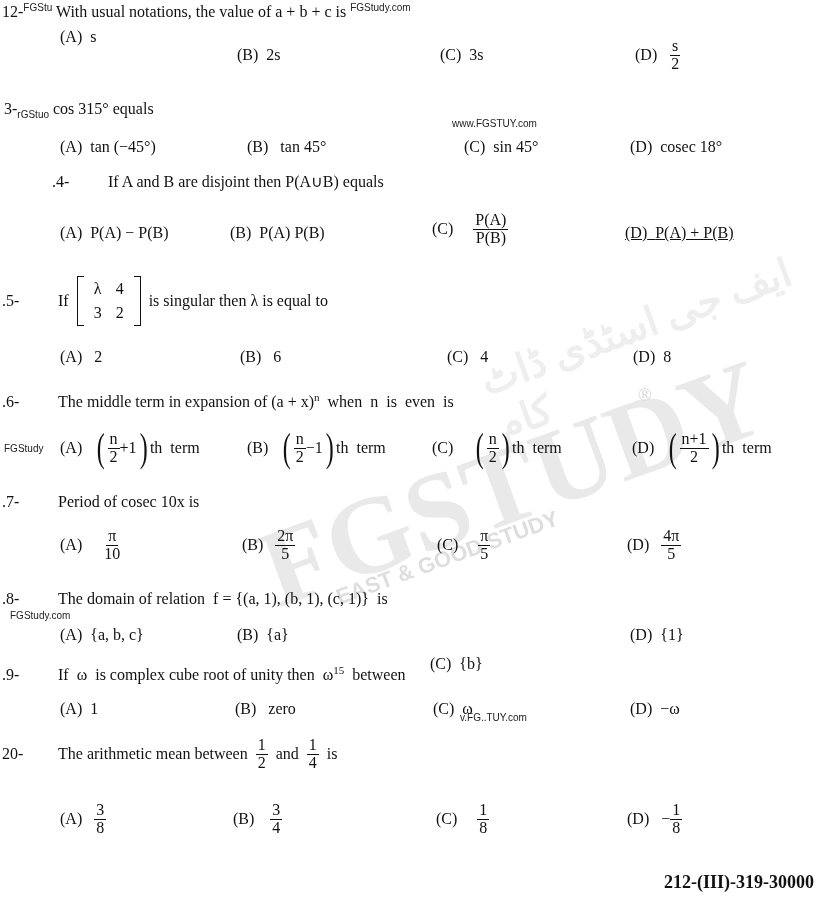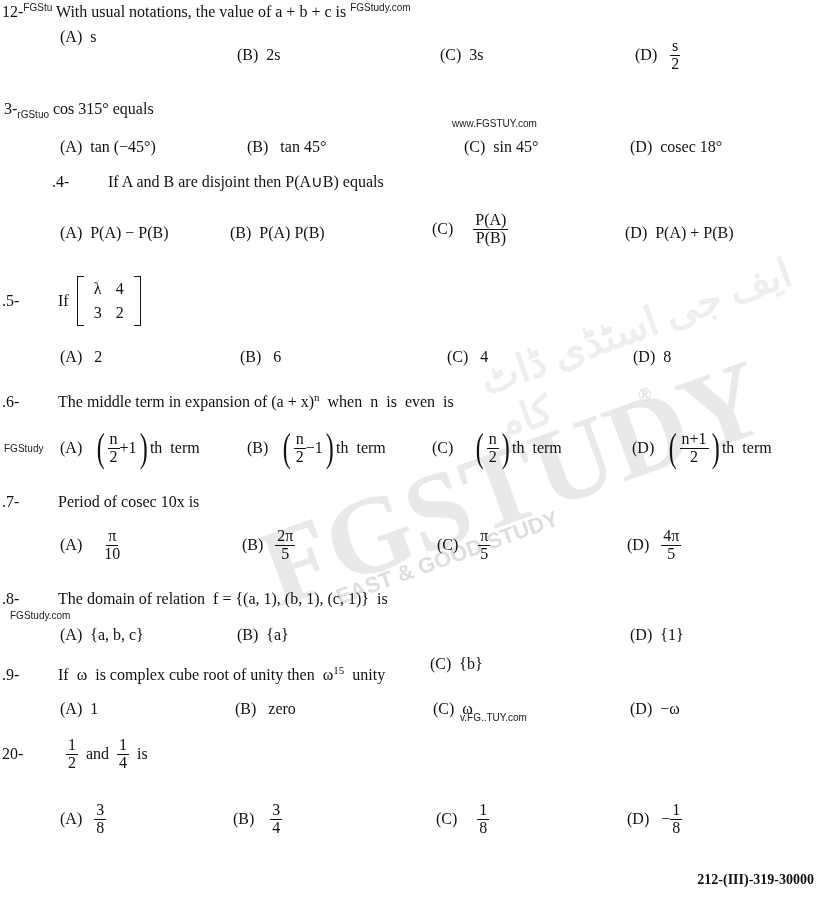--- a/index.html
+++ b/index.html
@@ -14,21 +14,21 @@
     .frac .d { padding: 0 2px; }
     .paren { display: inline-flex; align-items: center; vertical-align: middle; }
     .paren .br { font-size: 40px; line-height: 1; font-weight: 100; transform: scaleX(0.6); display: inline-block; }
     .matrix { display: inline-flex; align-items: center; vertical-align: middle; }
     .matrix .bl, .matrix .brr { width: 6px; height: 48px; border: 1px solid #111; }
     .matrix .bl { border-right: none; }
     .matrix .brr { border-left: none; }
     .matrix .grid { display: grid; grid-template-columns: 22px 22px; row-gap: 6px; padding: 0 3px; text-align: center; font-size: 16px; }
     sup { font-size: 11px; }
     .wm { position: absolute; color: #e9e9e9; font-weight: bold; pointer-events: none; }
-    .footer { font-weight: bold; font-size: 14px; }
+    .footer { font-weight: bold; font-size: 18px; }
   </style>
 </head>
 <body>
 
 <div class="wm" style="left:480px;top:300px;font-size:40px;transform:rotate(-20deg);color:#eeeeee;">ایف جی اسٹڈی ڈاٹ کام</div>
 <div class="wm" style="left:250px;top:420px;font-size:110px;transform:rotate(-20deg);font-family:'Liberation Serif',serif;">FGSTUDY</div>
 <div class="wm" style="left:330px;top:545px;font-size:22px;transform:rotate(-20deg);font-family:'Liberation Sans',sans-serif;color:#dedede;">EAST &amp; GOOD STUDY</div>
 <div class="wm" style="left:638px;top:385px;font-size:18px;color:#dddddd;">®</div>
 
 <div class="abs" style="left:2px;top:2px;">
@@ -56,35 +56,36 @@
 
 <div class="abs" style="left:20px;top:172px;margin-left:32px;">
   <span style="display:inline-block;width:56px;">.4-</span><span>If  A  and  B  are disjoint then  P(A∪B)  equals</span>
 </div>
 <div class="abs" style="left:60px;top:224px;"><span>(A)</span>&nbsp;&nbsp;<span>P(A) − P(B)</span></div>
 <div class="abs" style="left:230px;top:224px;"><span>(B)</span>&nbsp;&nbsp;<span>P(A) P(B)</span></div>
 <div class="abs" style="left:432px;top:212px;"><span style="vertical-align:middle;">(C)</span>&nbsp;&nbsp;&nbsp;&nbsp;&nbsp;<span class="frac">
       <span class="n">P(A)</span>
       <span class="d">P(B)</span>
     </span></div>
-<div class="abs" style="left:625px;top:224px;"><span>(D)</span>&nbsp;&nbsp;<span>P(A) + P(B)</span></div>
+<div class="abs" style="left:625px;top:224px;text-decoration:underline;"><span>(D)</span>&nbsp;&nbsp;<span>P(A) + P(B)</span></div>
 
 <div class="abs" style="left:2px;top:276px;display:flex;align-items:center;">
   <span style="display:inline-block;width:56px;">.5-</span>
   <span>If</span>&nbsp;&nbsp;
   <span class="matrix">
     <span class="bl"></span>
     <span class="grid">
       <span>λ</span>
       <span>4</span>
       <span>3</span>
       <span>2</span>
     </span>
     <span class="brr"></span>
   </span>&nbsp;&nbsp;
+  <span>is singular then  λ  is  equal to</span>
 </div>
 <div class="abs" style="left:60px;top:348px;"><span>(A)</span>&nbsp;&nbsp;&nbsp;<span>2</span></div>
 <div class="abs" style="left:240px;top:348px;"><span>(B)</span>&nbsp;&nbsp;&nbsp;<span>6</span></div>
 <div class="abs" style="left:437px;top:348px;margin-left:10px;"><span>(C)</span>&nbsp;&nbsp;&nbsp;<span>4</span></div>
 <div class="abs" style="left:633px;top:348px;"><span>(D)</span>&nbsp;&nbsp;<span>8</span></div>
 
 <div class="abs" style="left:2px;top:391px;">
   <span style="display:inline-block;width:56px;">.6-</span><span>The middle term in expansion of  (a + x)</span><sup>n</sup><span style="white-space:pre;">  when  n  is  even  is</span>
 </div>
 <div class="abs small" style="left:4px;top:443px;">FGStudy</div>
@@ -146,31 +147,31 @@
 <div class="abs" style="left:2px;top:590px;">
   <span style="display:inline-block;width:56px;">.8-</span><span style="white-space:pre;">The domain of relation  f = {(a, 1), (b, 1), (c, 1)}  is</span>
 </div>
 <div class="abs small" style="left:10px;top:610px;">FGStudy.com</div>
 <div class="abs" style="left:60px;top:626px;"><span>(A)</span>&nbsp;&nbsp;<span>{a, b, c}</span></div>
 <div class="abs" style="left:237px;top:626px;"><span>(B)</span>&nbsp;&nbsp;<span>{a}</span></div>
 <div class="abs" style="left:430px;top:626px;margin-top:29px;"><span>(C)</span>&nbsp;&nbsp;<span>{b}</span></div>
 <div class="abs" style="left:630px;top:626px;"><span>(D)</span>&nbsp;&nbsp;<span>{1}</span></div>
 
 <div class="abs" style="left:2px;top:664px;">
-  <span style="display:inline-block;width:56px;">.9-</span><span style="white-space:pre;">If  ω  is complex cube root of unity then  ω</span><sup>15</sup><span style="white-space:pre;">  unity</span>
+  <span style="display:inline-block;width:56px;">.9-</span><span style="white-space:pre;">If  ω  is complex cube root of unity then  ω</span><sup>15</sup><span style="white-space:pre;">  between</span>
 </div>
 <div class="abs" style="left:60px;top:700px;"><span>(A)</span>&nbsp;&nbsp;<span>1</span></div>
 <div class="abs" style="left:235px;top:700px;"><span>(B)</span>&nbsp;&nbsp;&nbsp;<span>zero</span></div>
 <div class="abs" style="left:433px;top:700px;text-align:right;"><span>(C)</span>&nbsp;&nbsp;<span>ω</span></div>
 <div class="abs small" style="left:460px;top:712px;">v.FG..TUY.com</div>
 <div class="abs" style="left:630px;top:700px;"><span>(D)</span>&nbsp;&nbsp;<span>−ω</span></div>
 
 <div class="abs" style="left:2px;top:737px;display:flex;align-items:center;">
   <span style="display:inline-block;width:56px;">20-</span>
-  &nbsp;&nbsp;
+  <span>The arithmetic mean between</span>&nbsp;&nbsp;
   <span class="frac">
       <span class="n">1</span>
       <span class="d">2</span>
     </span>&nbsp;&nbsp;
   <span>and</span>&nbsp;&nbsp;
   <span class="frac">
       <span class="n">1</span>
       <span class="d">4</span>
     </span>&nbsp;&nbsp;
   <span>is</span>

